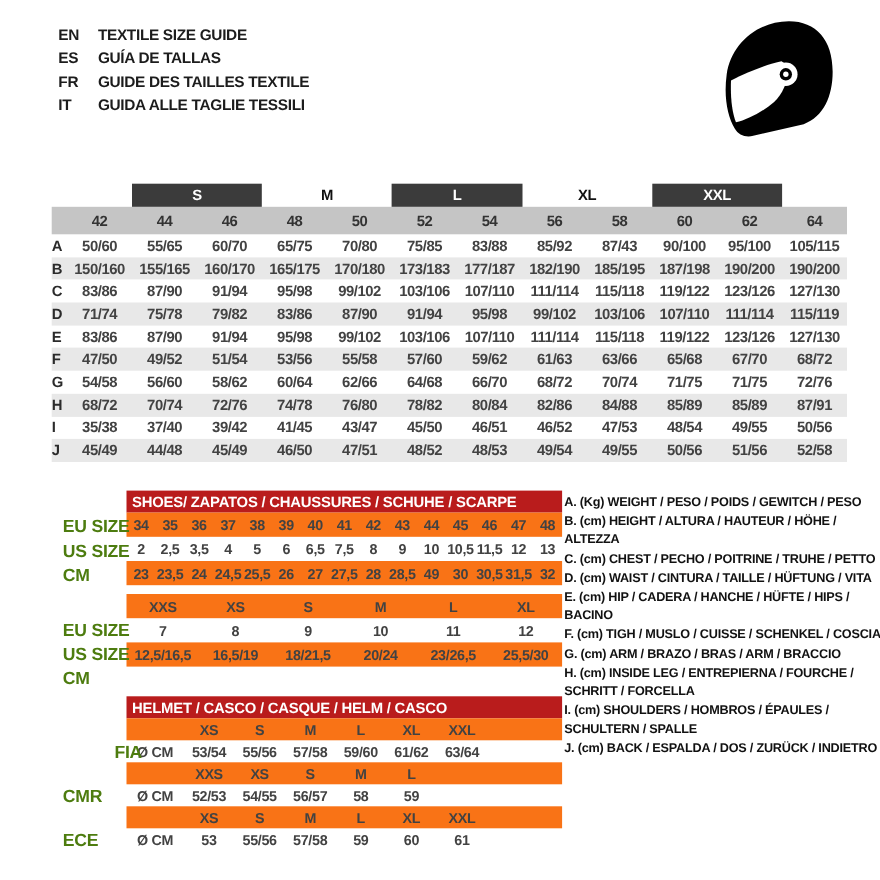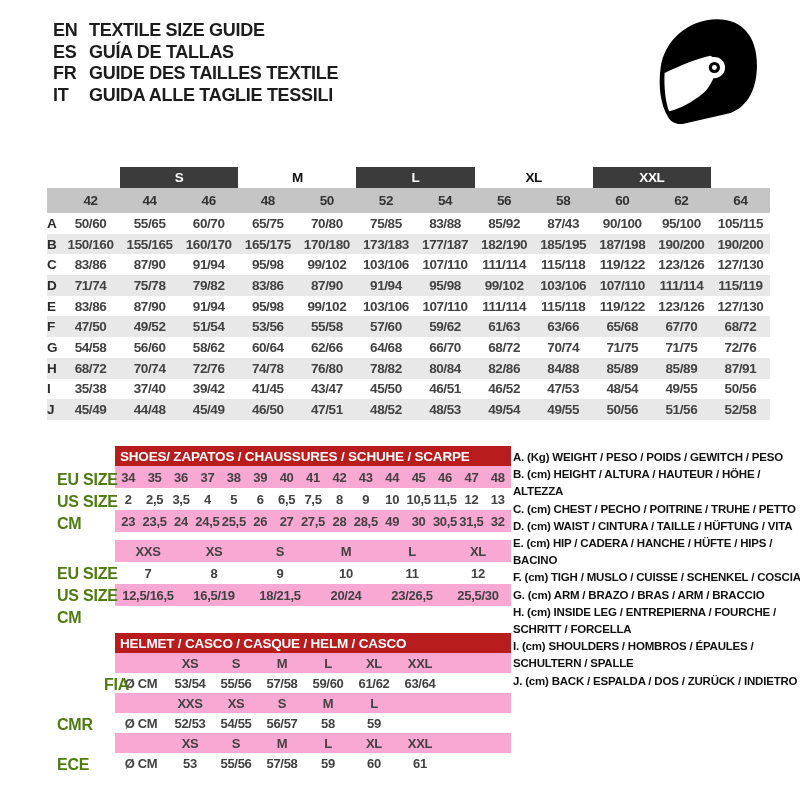--- a/index.html
+++ b/index.html
@@ -2,21 +2,21 @@
 <html><head>
 <meta charset="utf-8">
 <style>
   * { margin:0; padding:0; box-sizing:border-box; }
   html,body { width:800px; height:800px; background:#fff; overflow:hidden; }
   body { font-family:"Liberation Sans", sans-serif; font-weight:700; color:#1c1c1c; position:relative; }
   .page { position:absolute; inset:0; background:#fff; }
 
   
   .lang-list { position:absolute; left:53px; top:20px; }
-  .lang-row { display:flex; height:21.5px; align-items:center; font-size:18px; letter-spacing:-0.3px; }
+  .lang-row { display:flex; height:21.5px; align-items:center; font-size:14px; letter-spacing:-0.3px; }
   .lang-code { width:36px; }
   .helmet-icon { position:absolute; left:648px; top:16px; width:116px; height:112px; }
 
   
   .textile { position:absolute; left:47px; top:166px; width:723px; font-size:13.5px; letter-spacing:-0.4px; }
   .trow { display:grid; grid-template-columns:14px repeat(12, 1fr); align-items:center; }
   .band-row { height:22px; }
   .band-row .band { height:21px; display:flex; align-items:center; justify-content:center; font-size:13.5px; }
   .band.boxed { background:#3b3b3b; color:#fff; }
   .band.plain { color:#111; }
@@ -24,21 +24,21 @@
   .data-row { height:20.7px; color:#424242; }
   .data-row.stripe { background:#e8e8e8; }
   .cell { text-align:center; white-space:nowrap; }
   .rlabel { text-align:left; color:#2b2b2b; }
 
   
   .mini { position:absolute; left:115px; width:396px; font-size:13px; letter-spacing:-0.3px; }
   .mini .bar { height:20px; background:#b91c1c; color:#fff; display:flex; align-items:center;
                padding-left:5px; font-size:13.5px; white-space:nowrap; letter-spacing:-0.2px; }
   .mini .mrow { display:grid; align-items:center; color:#424242; }
-  .mini .mrow.gray { background:#f9a8d4; }
+  .mini .mrow.gray { background:#f97316; }
   .shoes-t .mrow, .gloves-t .mrow { height:22px; }
   .shoes-t .mrow { grid-template-columns:repeat(15, 1fr); }
   .gloves-t .mrow { grid-template-columns:repeat(6, 1fr); }
   .helmet-t .mrow { height:20px; grid-template-columns:52px repeat(6, 46px) 1fr; }
   #shoesT { top:446px; } #glovesT { top:540px; } #helmetT { top:633px; }
 
   .side-label { position:absolute; left:57px; font-size:16px; color:#4d7c0f; white-space:nowrap; letter-spacing:-0.2px; }
 
   
   .legend { position:absolute; left:513px; top:449px; width:292px; }

